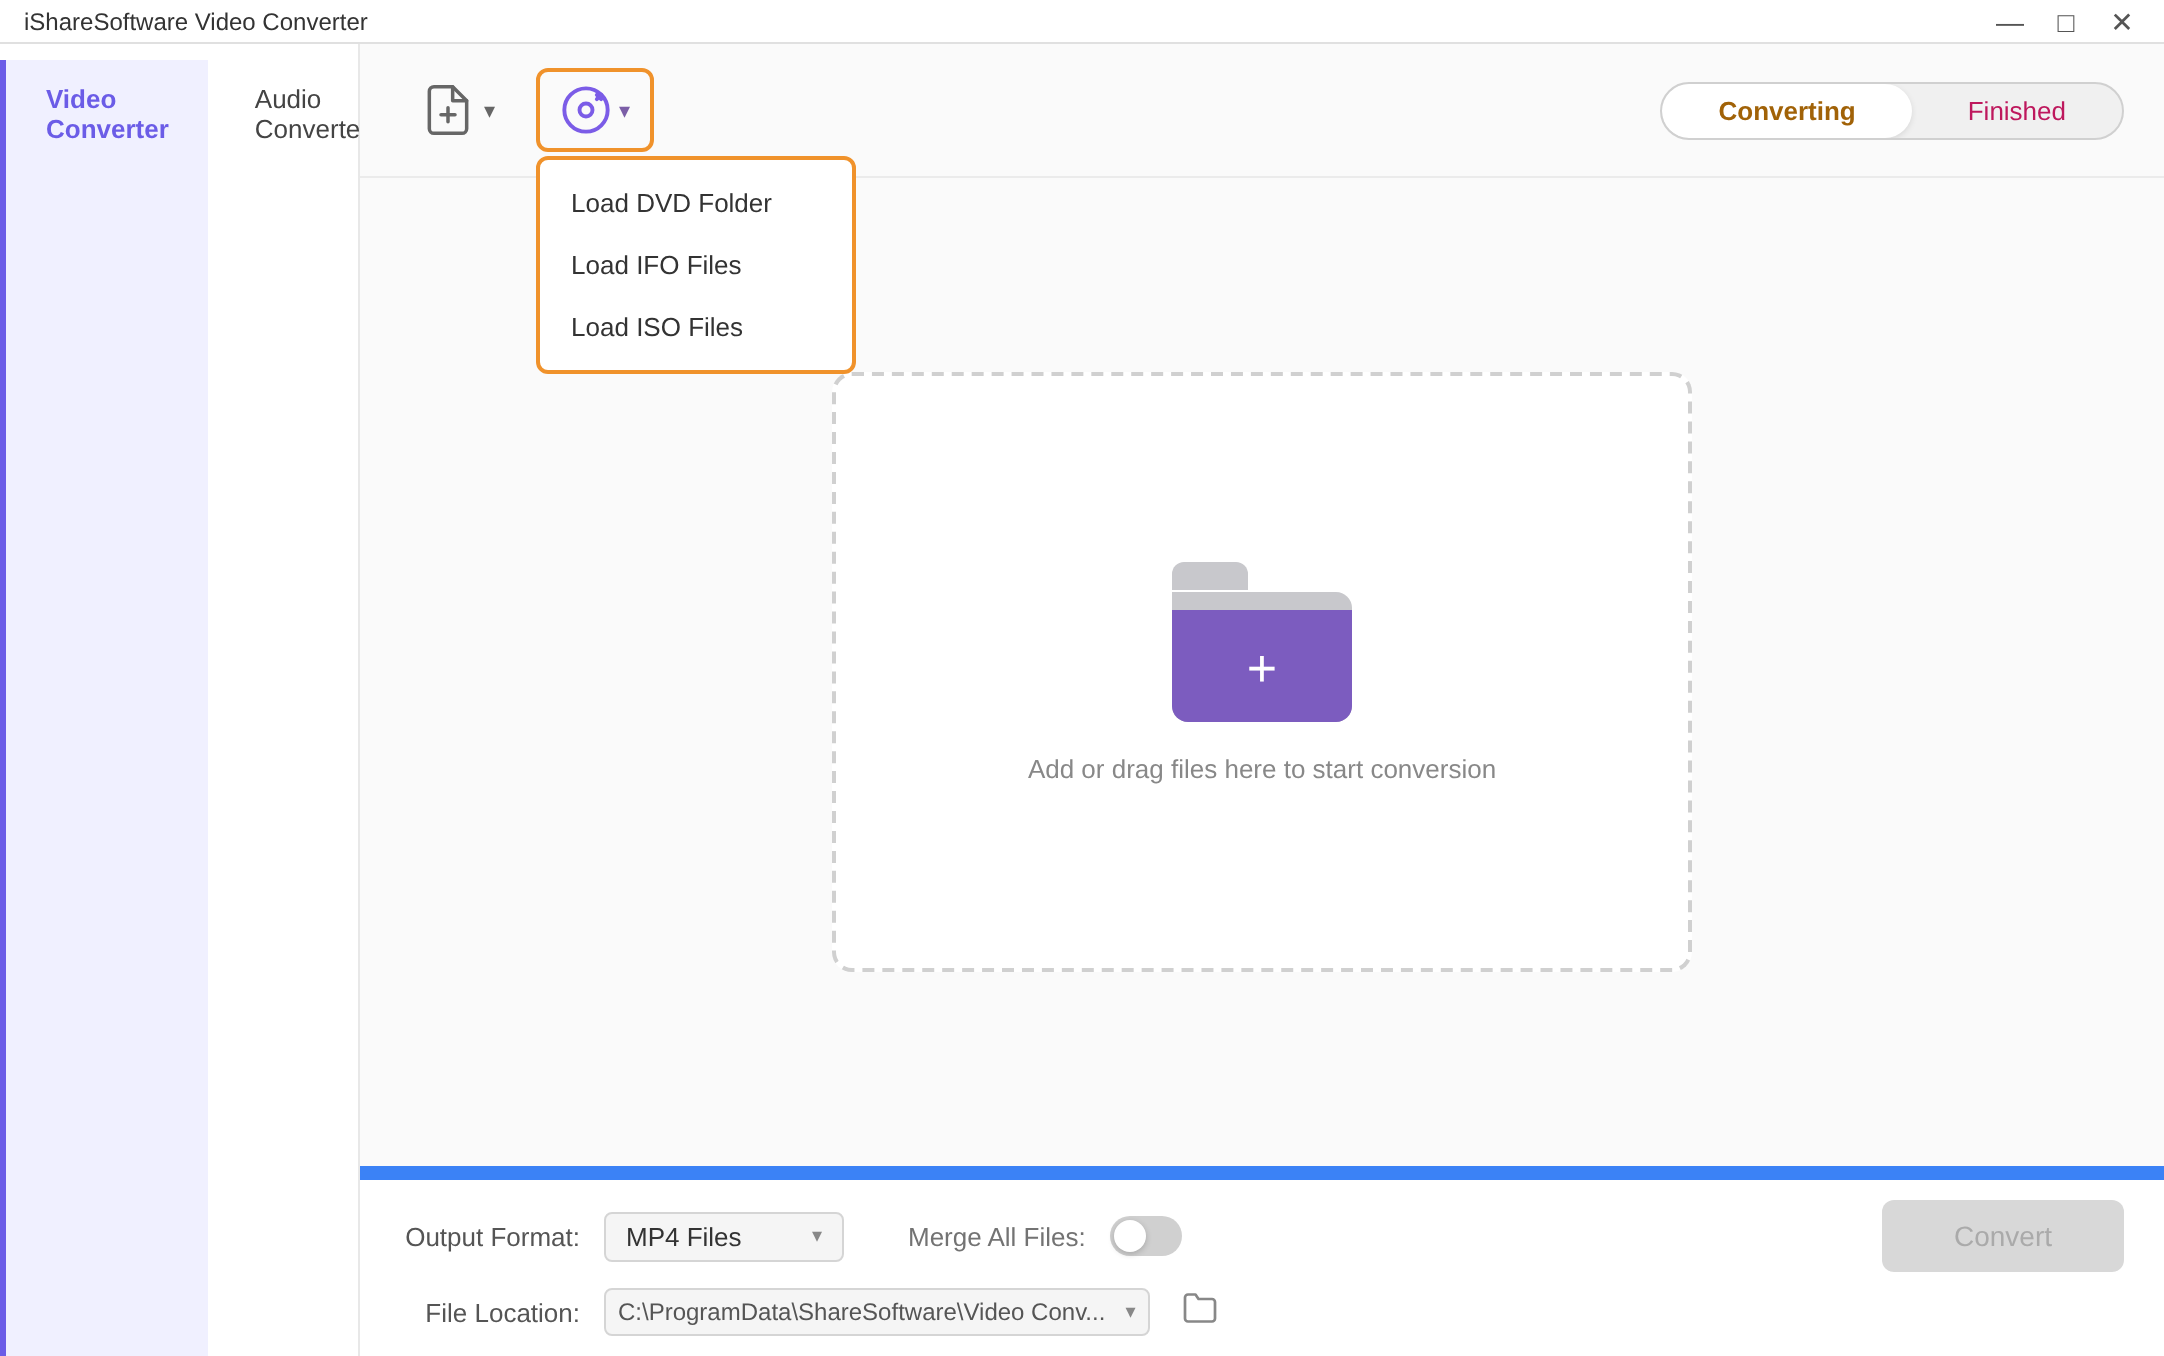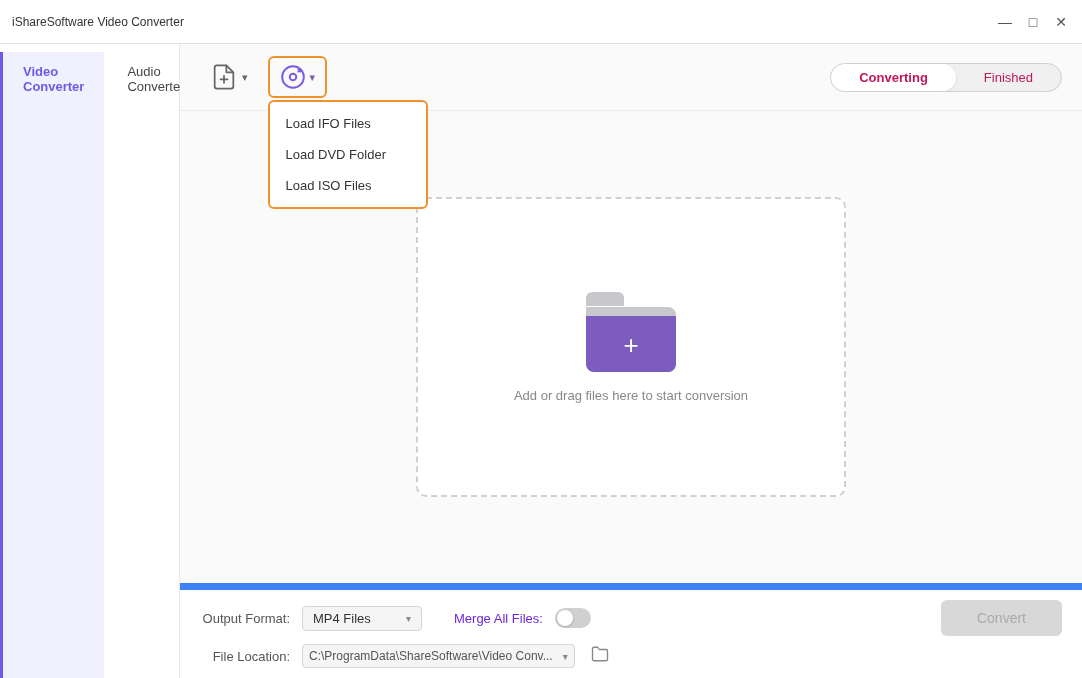--- a/index.html
+++ b/index.html
@@ -14,21 +14,21 @@
       flex-direction: column;
     }
 
     
     .title-bar {
       display: flex;
       align-items: center;
       justify-content: space-between;
       background: #ffffff;
       padding: 8px 12px;
-      height: 44px;
+      height: 22px;
       border-bottom: 1px solid #e0e0e0;
       user-select: none;
     }
     .title-bar-title {
       font-size: 12px;
       color: #333;
     }
     .title-bar-controls {
       display: flex;
       gap: 10px;
@@ -169,21 +169,21 @@
     }
     .tab-btn {
       padding: 6px 28px;
       cursor: pointer;
       font-size: 13px;
       color: #be185d;
       border-radius: 20px;
     }
     .tab-btn.active {
       background: #ffffff;
-      color: #be185d;
+      color: #a16207;
       font-weight: 600;
       box-shadow: 0 1px 3px rgba(0,0,0,0.1);
     }
 
     
     .drop-zone-wrapper {
       flex: 1;
       display: flex;
       align-items: center;
       justify-content: center;
@@ -283,21 +283,21 @@
       font-size: 13px;
       color: #333;
       min-width: 120px;
     }
     .format-select-arrow {
       margin-left: auto;
       color: #888;
       font-size: 10px;
     }
     .merge-label {
-      color: #6d28d9;
+      color: #737373;
       font-size: 13px;
       margin-left: 20px;
     }
     .toggle-switch {
       width: 36px;
       height: 20px;
       background: #d0d0d0;
       border-radius: 10px;
       position: relative;
       cursor: pointer;
@@ -409,22 +409,22 @@
             <circle cx="12" cy="12" r="10"></circle>
             <circle cx="12" cy="12" r="3"></circle>
             <line x1="18" y1="6" x2="18" y2="6"></line>
             <line x1="17" y1="5" x2="19" y2="7"></line>
             <line x1="17" y1="7" x2="19" y2="5"></line>
           </svg>
           <span class="dvd-chevron">▾</span>
         </div>
 
         <div class="dropdown-menu">
+          <div class="dropdown-item">Load DVD Folder</div>
           <div class="dropdown-item">Load IFO Files</div>
-          <div class="dropdown-item">Load DVD Folder</div>
           <div class="dropdown-item">Load ISO Files</div>
         </div>
       </div>
 
       <div class="tab-switcher">
         <div class="tab-btn active">Converting</div>
         <div class="tab-btn">Finished</div>
       </div>
     </div>
 

